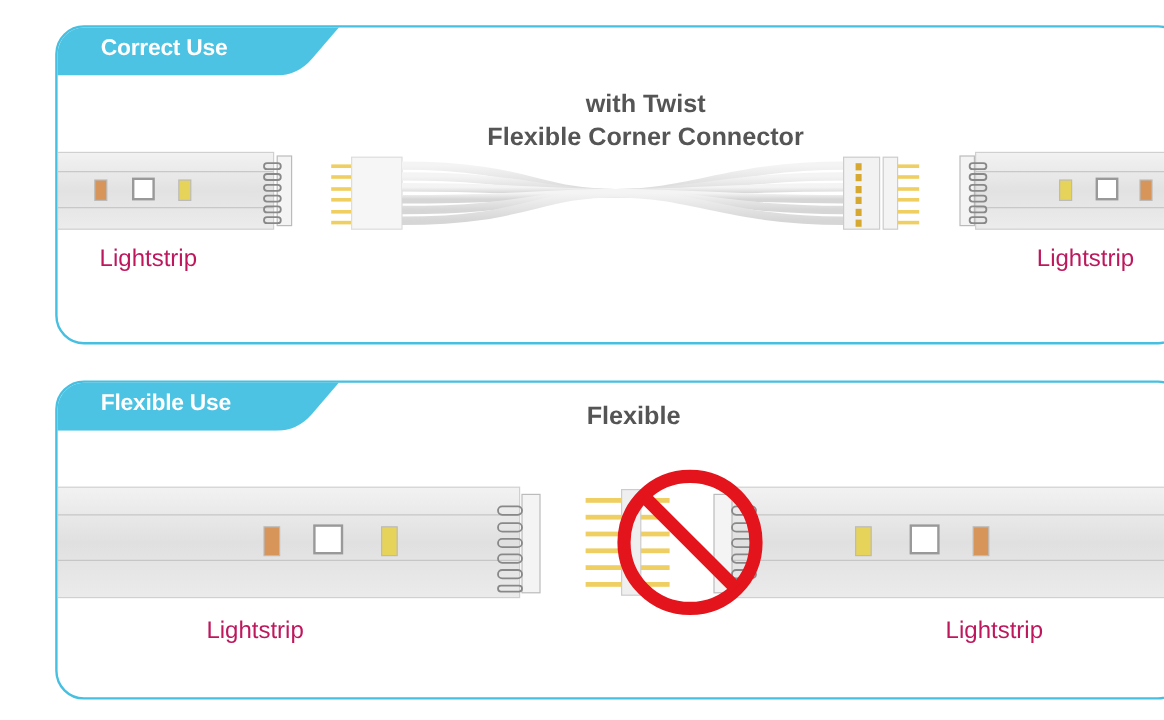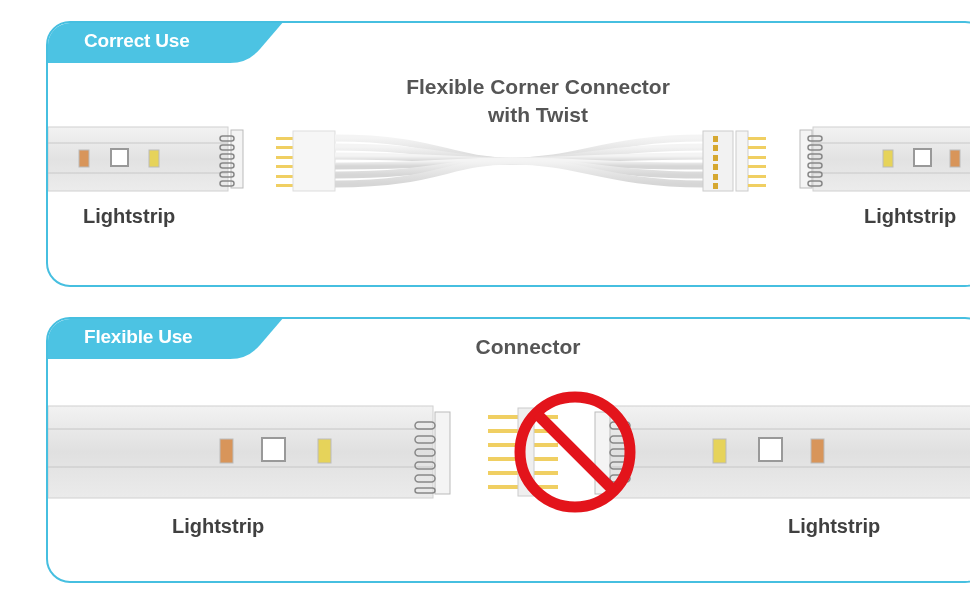--- a/index.html
+++ b/index.html
@@ -6,37 +6,37 @@
   body { width:970px; height:600px; background:#ffffff; position:relative; overflow:hidden;
          font-family:"Liberation Sans", "DejaVu Sans", sans-serif; }
   .panel { position:absolute; left:13px; width:943px; border:2px solid #46bfe0; border-radius:24px;
            background:#fff; box-sizing:border-box; overflow:hidden;margin-left:33px; }
   #panel-correct { top:21px; height:266px; }
   #panel-incorrect { top:317px; height:266px; }
   .tab { position:absolute; left:-2px; top:-2px; width:240px; height:42px; }
   .tab svg { position:absolute; left:0; top:0; }
   .tab-label { position:absolute; left:38px; top:9px; color:#fff; font-weight:bold; font-size:19px; letter-spacing:-0.2px; }
   .title { position:absolute; color:#555; font-weight:bold; font-size:21px; text-align:center; line-height:28px; }
-  .label { position:absolute; color:#404040; font-weight:bold; font-size:20px; }
+  .label { position:absolute; color:#be185d; font-weight:normal; font-size:20px; }
   .art { position:absolute; left:0; top:0; }
 </style>
 </head>
 <body>
 
 <div class="panel" id="panel-correct">
   <div class="tab">
     <svg width="240" height="42" viewBox="0 0 240 42">
       <path d="M0 42 L0 22 Q0 0 24 0 L238 0 L214 28 Q202 42 184 42 Z" fill="#4cc3e3"></path>
     </svg>
     <span class="tab-label">Correct Use</span>
   </div>
 
   <div class="title" style="left:340px; top:50px; width:300px;">
+    <div>with Twist</div>
     <div>Flexible Corner Connector</div>
-    <div>with Twist</div>
   </div>
 
   <svg class="art" width="943" height="266">
     <defs>
       <linearGradient id="stripG" x1="0" y1="0" x2="0" y2="1">
         <stop offset="0" stop-color="#f2f2f2"></stop>
           <stop offset="0.5" stop-color="#e2e2e2"></stop>
           <stop offset="1" stop-color="#ececec"></stop>
       </linearGradient>
       <linearGradient id="wireG" x1="0" y1="0" x2="0" y2="1">
@@ -126,21 +126,21 @@
 
 <div class="panel" id="panel-incorrect">
   <div class="tab">
     <svg width="240" height="42" viewBox="0 0 240 42">
       <path d="M0 42 L0 22 Q0 0 24 0 L238 0 L214 28 Q202 42 184 42 Z" fill="#4cc3e3"></path>
     </svg>
     <span class="tab-label">Flexible Use</span>
   </div>
 
   <div class="title" style="left:360px; top:14px; width:240px;">
-    <div>Connector</div>
+    <div>Flexible</div>
   </div>
 
   <svg class="art" width="943" height="266">
     <defs>
       <linearGradient id="stripG2" x1="0" y1="0" x2="0" y2="1">
         <stop offset="0" stop-color="#f2f2f2"></stop>
           <stop offset="0.5" stop-color="#e0e0e0"></stop>
           <stop offset="1" stop-color="#ebebeb"></stop>
       </linearGradient>
     </defs>

